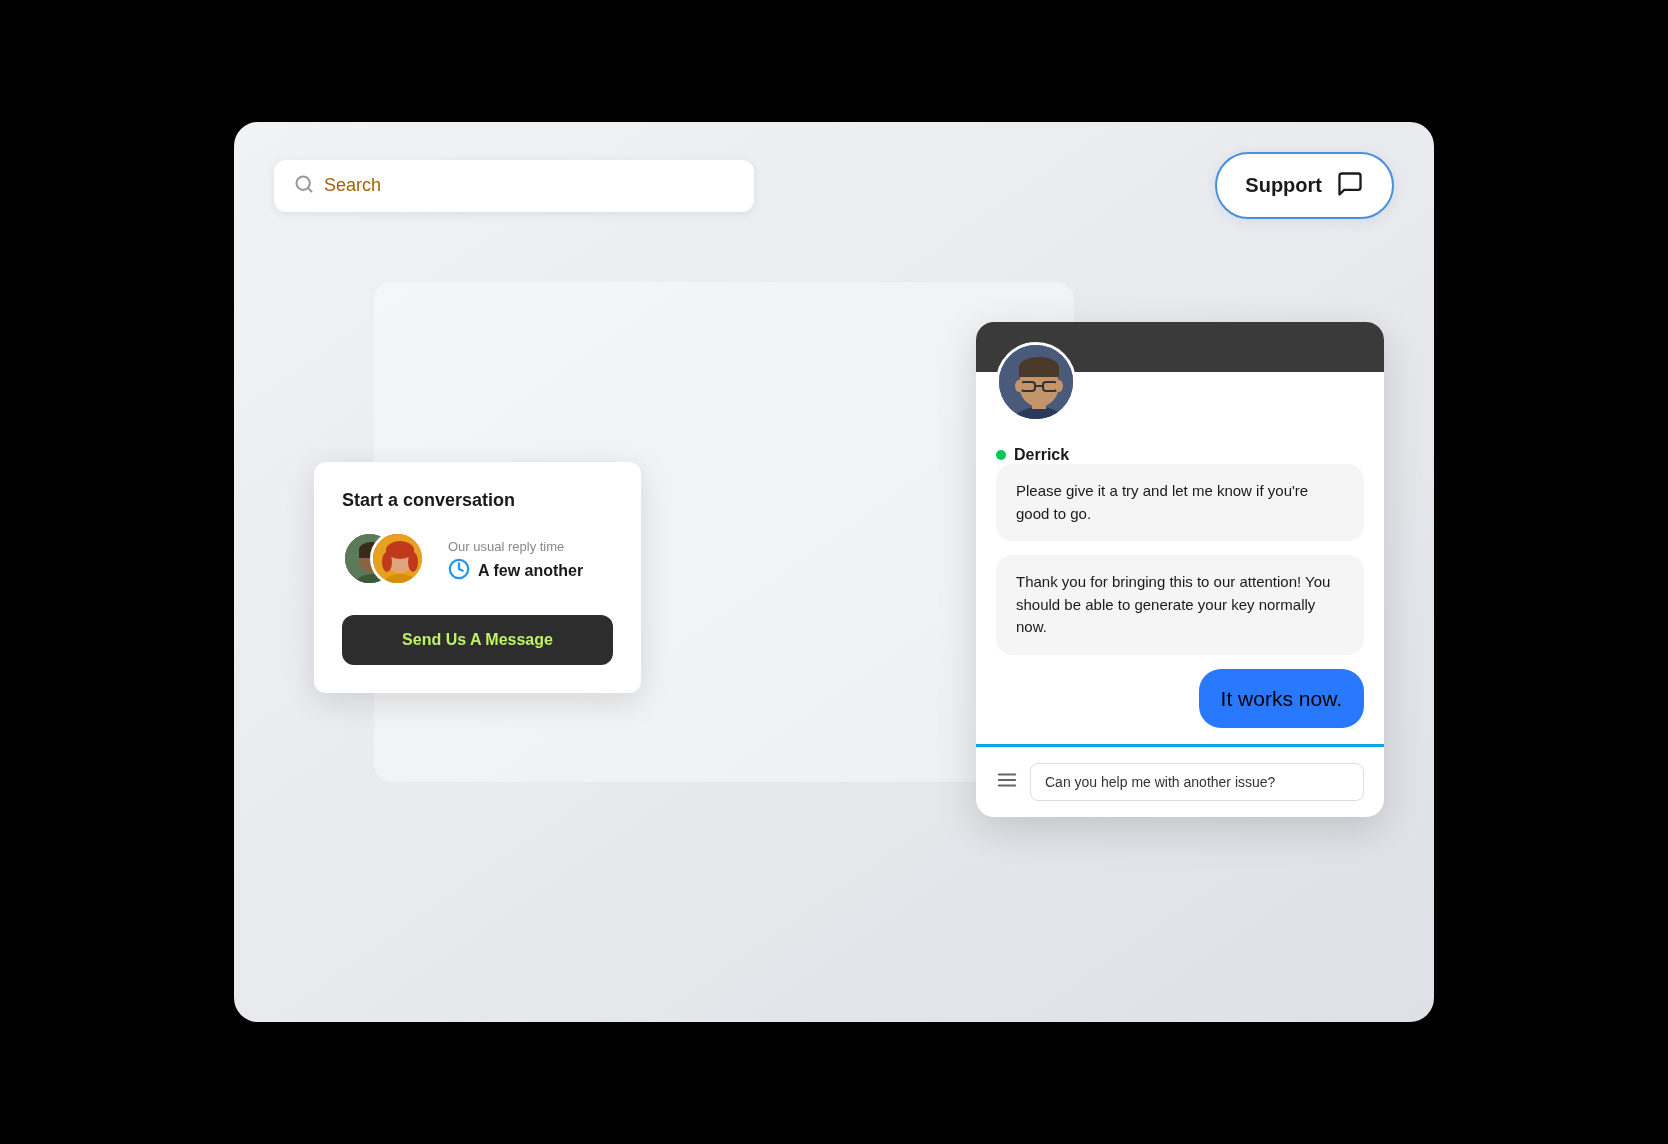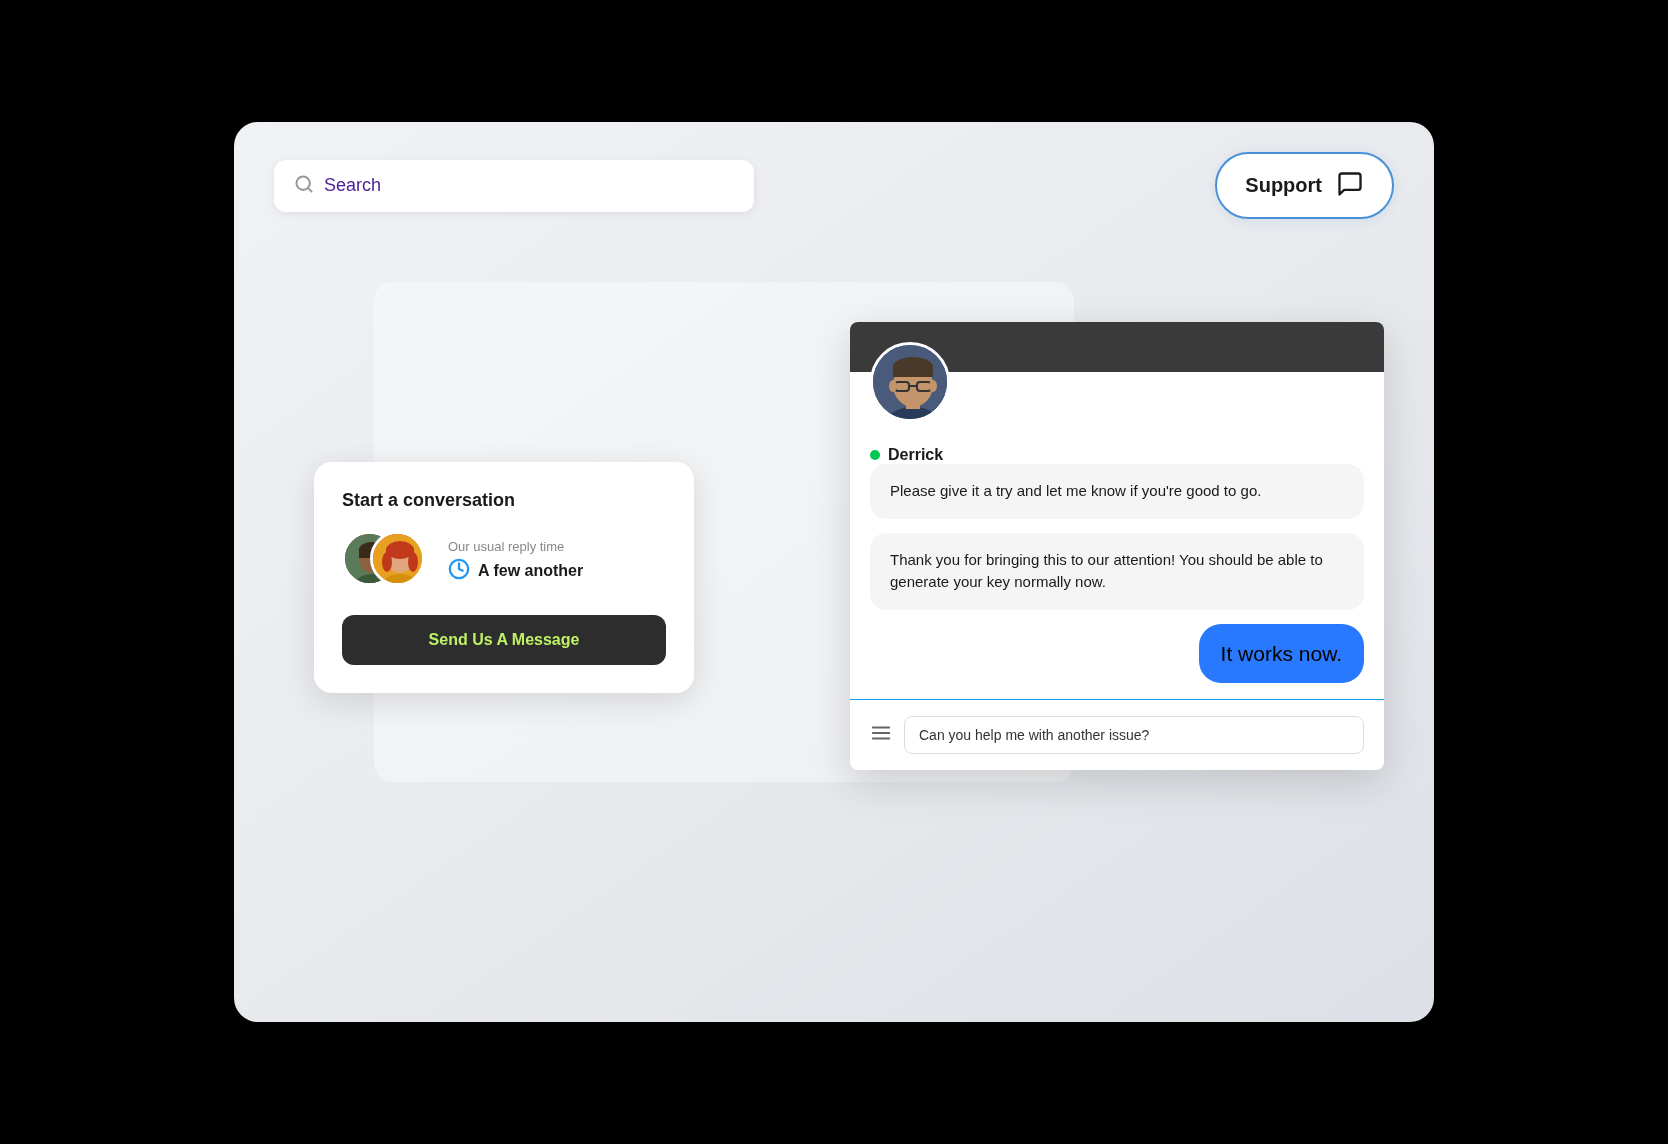--- a/index.html
+++ b/index.html
@@ -43,21 +43,21 @@
       box-shadow: 0 2px 8px rgba(0,0,0,0.08);
     }
 
     .search-icon-svg {
       color: #999;
       flex-shrink: 0;
     }
 
     .search-text {
       font-size: 18px;
-      color: #4c1d95;
+      color: #a16207;
       font-weight: 400;
     }
 
     .support-button {
       display: flex;
       align-items: center;
       gap: 14px;
       background: #fff;
       border: 2.5px solid #4a90d9;
       border-radius: 40px;
@@ -74,23 +74,23 @@
 
     .support-chat-icon {
       color: #1a1a1a;
     }
 
     
     .conversation-card {
       position: absolute;
       left: 80px;
       top: 340px;
-      width: 380px;
+      width: 327px;
       background: #fff;
-      border-radius: 18px;
+      border-radius: 12px;
       padding: 28px;
       box-shadow: 0 8px 32px rgba(0,0,0,0.12);
       z-index: 10;
     }
 
     .card-title {
       font-size: 18px;
       font-weight: 700;
       color: #1a1a1a;
       margin-bottom: 20px;
@@ -172,23 +172,23 @@
       font-weight: 600;
       cursor: pointer;
       text-align: center;
     }
 
     
     .chat-panel {
       position: absolute;
       right: 50px;
       top: 200px;
-      width: 534px;
+      width: 408px;
       background: #fff;
-      border-radius: 8px;
+      border-radius: 18px;
       box-shadow: 0 12px 40px rgba(0,0,0,0.15);
       overflow: hidden;
       z-index: 10;
     }
 
     .chat-header {
       background: #3a3a3a;
       height: 50px;
     }
 
@@ -256,21 +256,21 @@
       padding: 14px 22px;
       font-size: 21px;
       font-weight: 500;
     }
 
     .chat-input-area {
       display: flex;
       align-items: center;
       gap: 12px;
       padding: 16px 20px;
-      border-top: 1px solid #0ea5e9;
+      border-top: 3px solid #0ea5e9;
     }
 
     .menu-icon {
       color: #666;
       cursor: pointer;
       flex-shrink: 0;
     }
 
     .chat-input {
       flex: 1;

